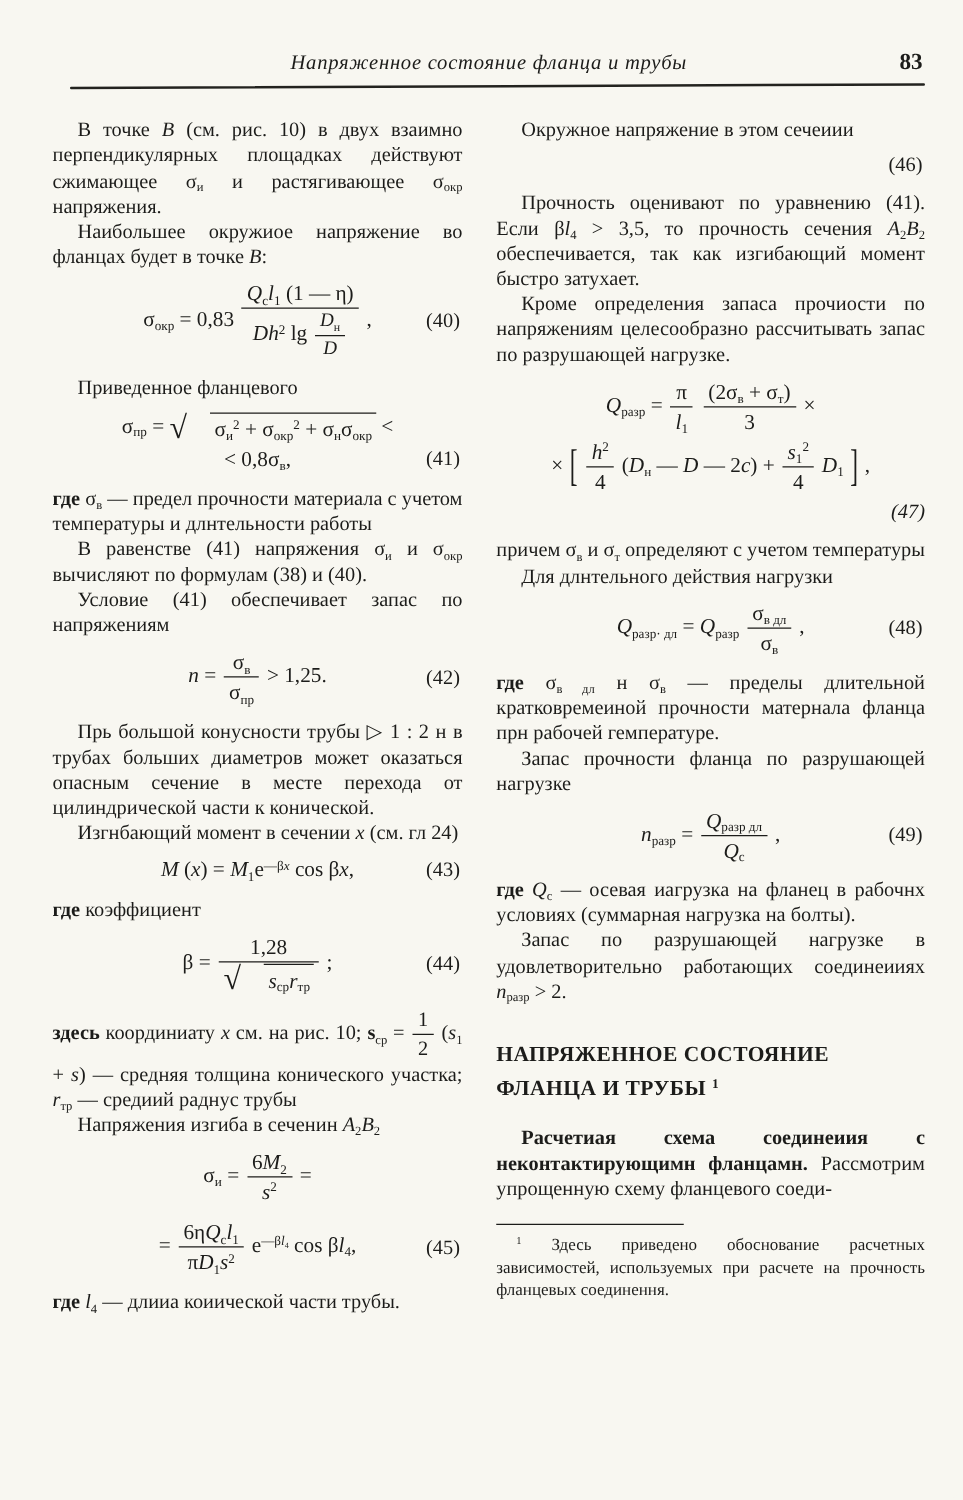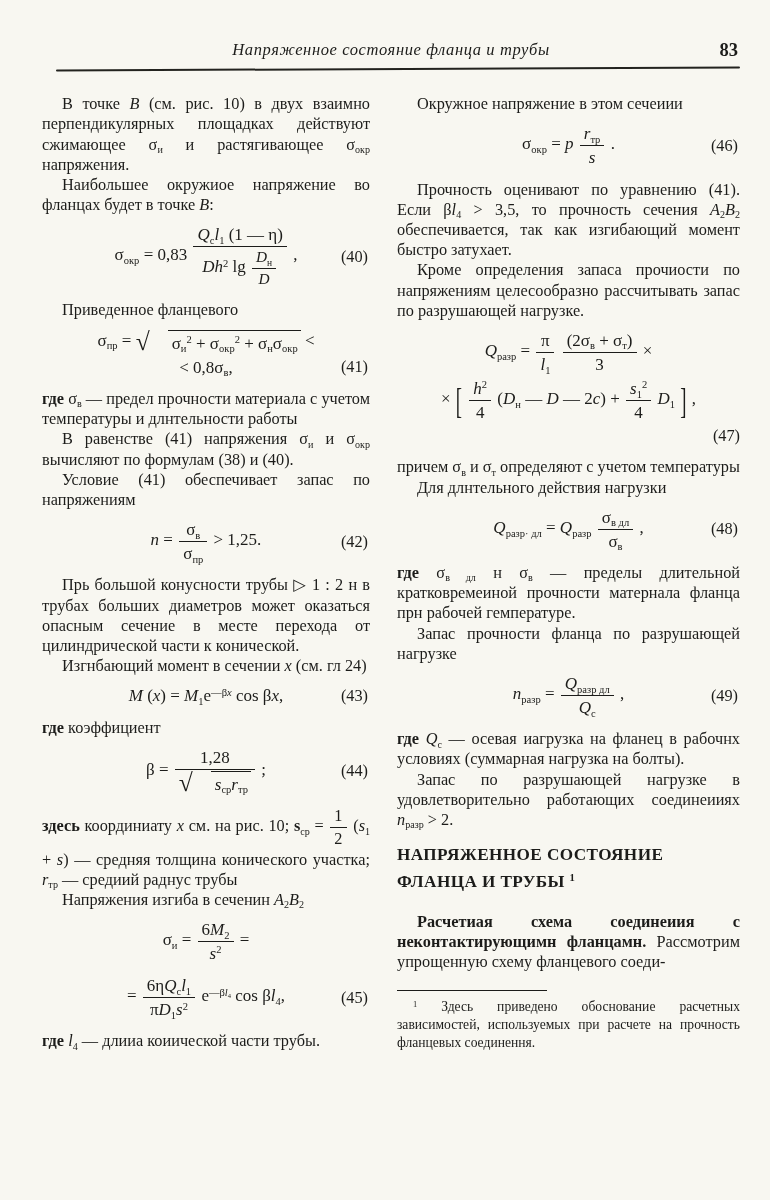--- a/index.html
+++ b/index.html
@@ -76,21 +76,21 @@
     margin: 3px 0;
     min-height: 18px;
   }
   .fexp { display: inline-block; font-size: 17px; }
   .fnum {
     position: absolute;
     right: 2px; top: 50%;
     transform: translateY(-50%);
     font-size: 16.3px;
   }
-  .fline.numonly .fnum { position: static; transform:none; float: right; }
+  .fline.numonly .fnum { position: static; transform:none; float: right; font-style: italic; }
   .fr {
     display: inline-block;
     vertical-align: middle;
     text-align: center;
     padding: 0 2px;
   }
   .fr .n {
     display: block;
     padding: 0 4px 1px;
     border-bottom: 1.5px solid var(--ink);
@@ -115,21 +115,21 @@
     display: inline-block;
     transform: scaleY(1.9);
     font-size: 1.1em;
     vertical-align: middle;
     padding: 0 1px;
     font-style: normal;
   }
   .sect {
     font-size: 17.2px;
     font-weight: bold;
-    margin: 12px 0 16px;
+    margin: 28px 0 16px;
     line-height: 1.55;
     letter-spacing: 0.4px;
     text-align: left;
   }
   .footnote {
     margin-top: 18px;
     font-size: 13.6px;
     line-height: 1.32;
   }
   .fn-rule {
@@ -188,21 +188,21 @@
             <div class="fline"><span class="fexp">σ<sub>и</sub> = <span class="fr"><span class="n">6<span class="it">M</span><sub>2</sub></span><span class="d"><span class="it">s</span><sup>2</sup></span></span> =</span></div>
           </div>
           <div class="formula">
             <div class="fline"><span class="fexp">= <span class="fr"><span class="n">6η<span class="it">Q</span><sub>с</sub><span class="it">l</span><sub>1</sub></span><span class="d">π<span class="it">D</span><sub>1</sub><span class="it">s</span><sup>2</sup></span></span> e<sup>—β<span class="it">l</span><sub>4</sub></sup> cos β<span class="it">l</span><sub>4</sub>,</span><span class="fnum">(45)</span></div>
           </div>
           <p class="para"><span class="bd">где</span> <span class="it">l</span><sub>4</sub> — длииа коиической части трубы.</p>
         </div>
       <div class="col col-right">
           <p class="para ind">Окружное напряжение в этом сечеиии</p>
           <div class="formula">
-            <div class="fline"><span class="fexp">σ<sub>окр</sub> = <span class="it">p</span> <span class="fr"><span class="n"><span class="it">r</span><sub>тр</sub></span><span class="d"><span class="it">s</span></span></span> .</span><span class="fnum">(46)</span></div>
+            <div class="fline"><span class="fnum">(46)</span></div>
           </div>
           <p class="para ind">Прочность оценивают по уравнению (41). Если β<span class="it">l</span><sub>4</sub> &gt; 3,5, то прочность сечения <span class="it">A</span><sub>2</sub><span class="it">B</span><sub>2</sub> обеспечивается, так как изгибающий момент быстро затухает.</p>
           <p class="para ind">Кроме определения запаса прочиости по напряжениям целесообразно рассчитывать запас по разрушающей нагрузке.</p>
           <div class="formula">
             <div class="fline"><span class="fexp"><span class="it">Q</span><sub>разр</sub> = <span class="fr"><span class="n">π</span><span class="d"><span class="it">l</span><sub>1</sub></span></span> <span class="fr"><span class="n">(2σ<sub>в</sub> + σ<sub>т</sub>)</span><span class="d">3</span></span> ×</span></div>
             <div class="fline"><span class="fexp">× <span class="bigbr">[</span> <span class="fr"><span class="n"><span class="it">h</span><sup>2</sup></span><span class="d">4</span></span> (<span class="it">D</span><sub>н</sub> — <span class="it">D</span> — 2<span class="it">c</span>) + <span class="fr"><span class="n"><span class="it">s</span><sub>1</sub><sup>2</sup></span><span class="d">4</span></span> <span class="it">D</span><sub>1</sub> <span class="bigbr">]</span> ,</span></div>
             <div class="fline numonly"><span class="fexp"></span><span class="fnum">(47)</span></div>
           </div>
           <p class="para">причем σ<sub>в</sub> и σ<sub>т</sub> определяют с учетом температуры</p>
           <p class="para ind">Для длнтельного действия нагрузки</p>

